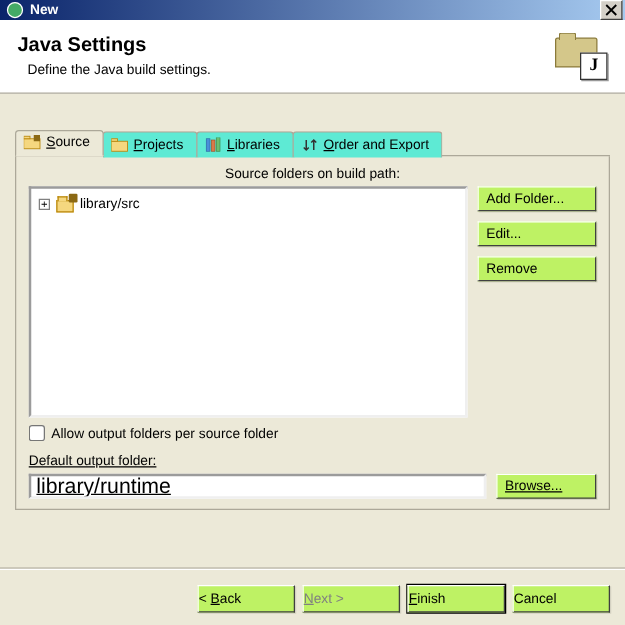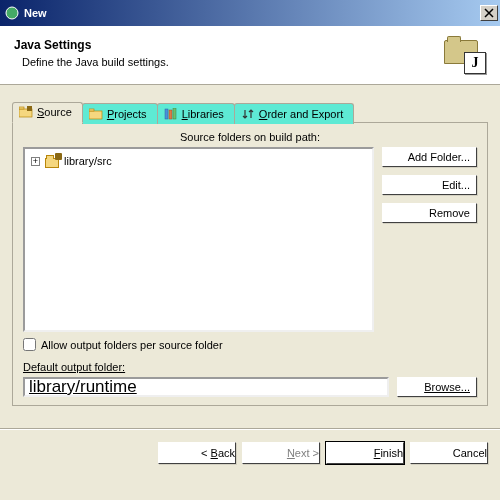--- a/index.html
+++ b/index.html
@@ -1,47 +1,47 @@
 <!DOCTYPE html>
 <html><head>
 <meta charset="utf-8">
 <style>
 * { box-sizing: border-box; margin: 0; padding: 0; font-family: Tahoma, sans-serif; font-size: 11px; }
 body { background: #ece9d8; width: 500px; height: 500px; overflow: hidden; }
-.titlebar { background: linear-gradient(to right, #0a246a, #a6caf0); height: 26px; display: flex; align-items: center; padding: 0 2px 0 4px; color: white; font-weight: bold; }
+.titlebar { background: linear-gradient(to right, #0a246a, #a6caf0); height: 16px; display: flex; align-items: center; padding: 0 2px 0 4px; color: white; font-weight: bold; }
 .titlebar-icon { width: 16px; height: 16px; margin-right: 4px; display: inline-flex; align-items: center; justify-content: center; }
 .title-text { flex: 1; }
 .close-btn { width: 18px; height: 16px; background: #d4d0c8; border: 1px solid; border-color: #fff #404040 #404040 #fff; display: flex; align-items: center; justify-content: center; cursor: pointer; }
 .close-btn svg { width: 10px; height: 10px; }
 .banner { background: white; padding: 10px 14px; display: flex; align-items: flex-start; justify-content: space-between; border-bottom: 1px solid #aca899; }
 .banner-left { padding-top: 2px; }
-.banner-title { font-weight: bold; font-size: 12px; margin-bottom: 4px; }
+.banner-title { font-weight: bold; font-size: 16px; margin-bottom: 4px; }
 .banner-desc { margin-left: 8px; color: #000; }
 .banner-icon { width: 44px; height: 38px; position: relative; }
 .banner-icon .folder { width: 34px; height: 24px; background: #d4c78a; border: 1px solid #8a7a3a; position: absolute; top: 4px; left: 2px; border-radius: 2px 2px 0 0; }
 .banner-icon .folder::before { content: ""; position: absolute; top: -5px; left: 2px; width: 12px; height: 5px; background: #d4c78a; border: 1px solid #8a7a3a; border-bottom: none; border-radius: 2px 2px 0 0; }
 .banner-icon .jbadge { position: absolute; bottom: 0; right: 0; width: 22px; height: 22px; background: #fff; border: 1px solid #333; display: flex; align-items: center; justify-content: center; font-weight: bold; font-size: 14px; font-family: Georgia, serif; box-shadow: 1px 1px 0 #999; }
-.content { padding: 4px 12px; margin-top: 12px; }
+.content { padding: 28px 12px; }
 .tabs { display: flex; border-bottom: 1px solid #aca899; position: relative; }
 .tab { padding: 3px 10px 4px 6px; border: 1px solid #aca899; border-bottom: none; background: #5eead4; margin-right: -1px; border-radius: 3px 3px 0 0; display: flex; align-items: center; gap: 4px; cursor: pointer; position: relative; top: 1px; }
 .tab.active { background: #ece9d8; border-bottom: 1px solid #ece9d8; z-index: 2; }
 .tab.inactive { top: 2px; padding-top: 2px; padding-bottom: 3px; }
 .tab-icon { width: 14px; height: 12px; display: inline-flex; align-items: center; justify-content: center; }
 .panel { border: 1px solid #aca899; border-top: none; padding: 8px 10px; background: #ece9d8; }
 .section-label { margin-bottom: 4px; text-align: center; }
 .src-row { display: flex; gap: 8px; }
 .tree { flex: 1; background: white; border: 2px inset #efefef; height: 185px; padding: 4px; }
 .tree-item { display: flex; align-items: center; gap: 3px; padding: 1px 0; }
 .expand-box { width: 9px; height: 9px; border: 1px solid #808080; display: flex; align-items: center; justify-content: center; font-size: 9px; line-height: 1; color: #000; cursor: pointer; margin-left: 2px; margin-right: 2px; }
 .pkg-folder-icon { width: 16px; height: 14px; position: relative; }
 .pkg-folder-icon .f { width: 14px; height: 10px; background: #f5d77f; border: 1px solid #b8860b; position: absolute; bottom: 0; left: 0; }
 .pkg-folder-icon .f::before { content: ""; position: absolute; top: -4px; left: 0; width: 6px; height: 3px; background: #f5d77f; border: 1px solid #b8860b; border-bottom: none; }
 .pkg-folder-icon .pkg { width: 7px; height: 7px; background: #8b6914; position: absolute; top: -1px; right: -1px; border-radius: 1px; }
 .side-btns { display: flex; flex-direction: column; gap: 8px; width: 95px; }
-.btn { background: #ffffff; border: 1px solid; border-color: #fff #404040 #404040 #fff; padding: 3px 6px; text-align: right; cursor: pointer; box-shadow: 1px 1px 0 rgba(0,0,0,0.1); }
+.btn { background: #bef264; border: 1px solid; border-color: #fff #404040 #404040 #fff; padding: 3px 6px; text-align: left; cursor: pointer; box-shadow: 1px 1px 0 rgba(0,0,0,0.1); }
 .checkbox-row { display: flex; align-items: center; gap: 5px; margin-top: 6px; }
 .checkbox-row input { width: 13px; height: 13px; }
 .output-section { margin-top: 10px; text-decoration: underline; }
 .output-row { display: flex; gap: 8px; margin-top: 4px; align-items: center; }
 .output-row input[type=text] { flex: 1; padding: 2px 4px; border: 2px inset #efefef; background: white; font-size: 17px; height: 20px; }
 .sep { border-top: 1px solid #aca899; border-bottom: 1px solid #fff; margin: 18px 0 0 0; }
 .footer { display: flex; justify-content: flex-end; gap: 6px; padding: 12px; }
 .footer .btn { width: 78px; padding: 4px 0; }
 .btn.primary { box-shadow: 0 0 0 1px #000; }
 .btn.disabled { color: #808080; cursor: default; }

